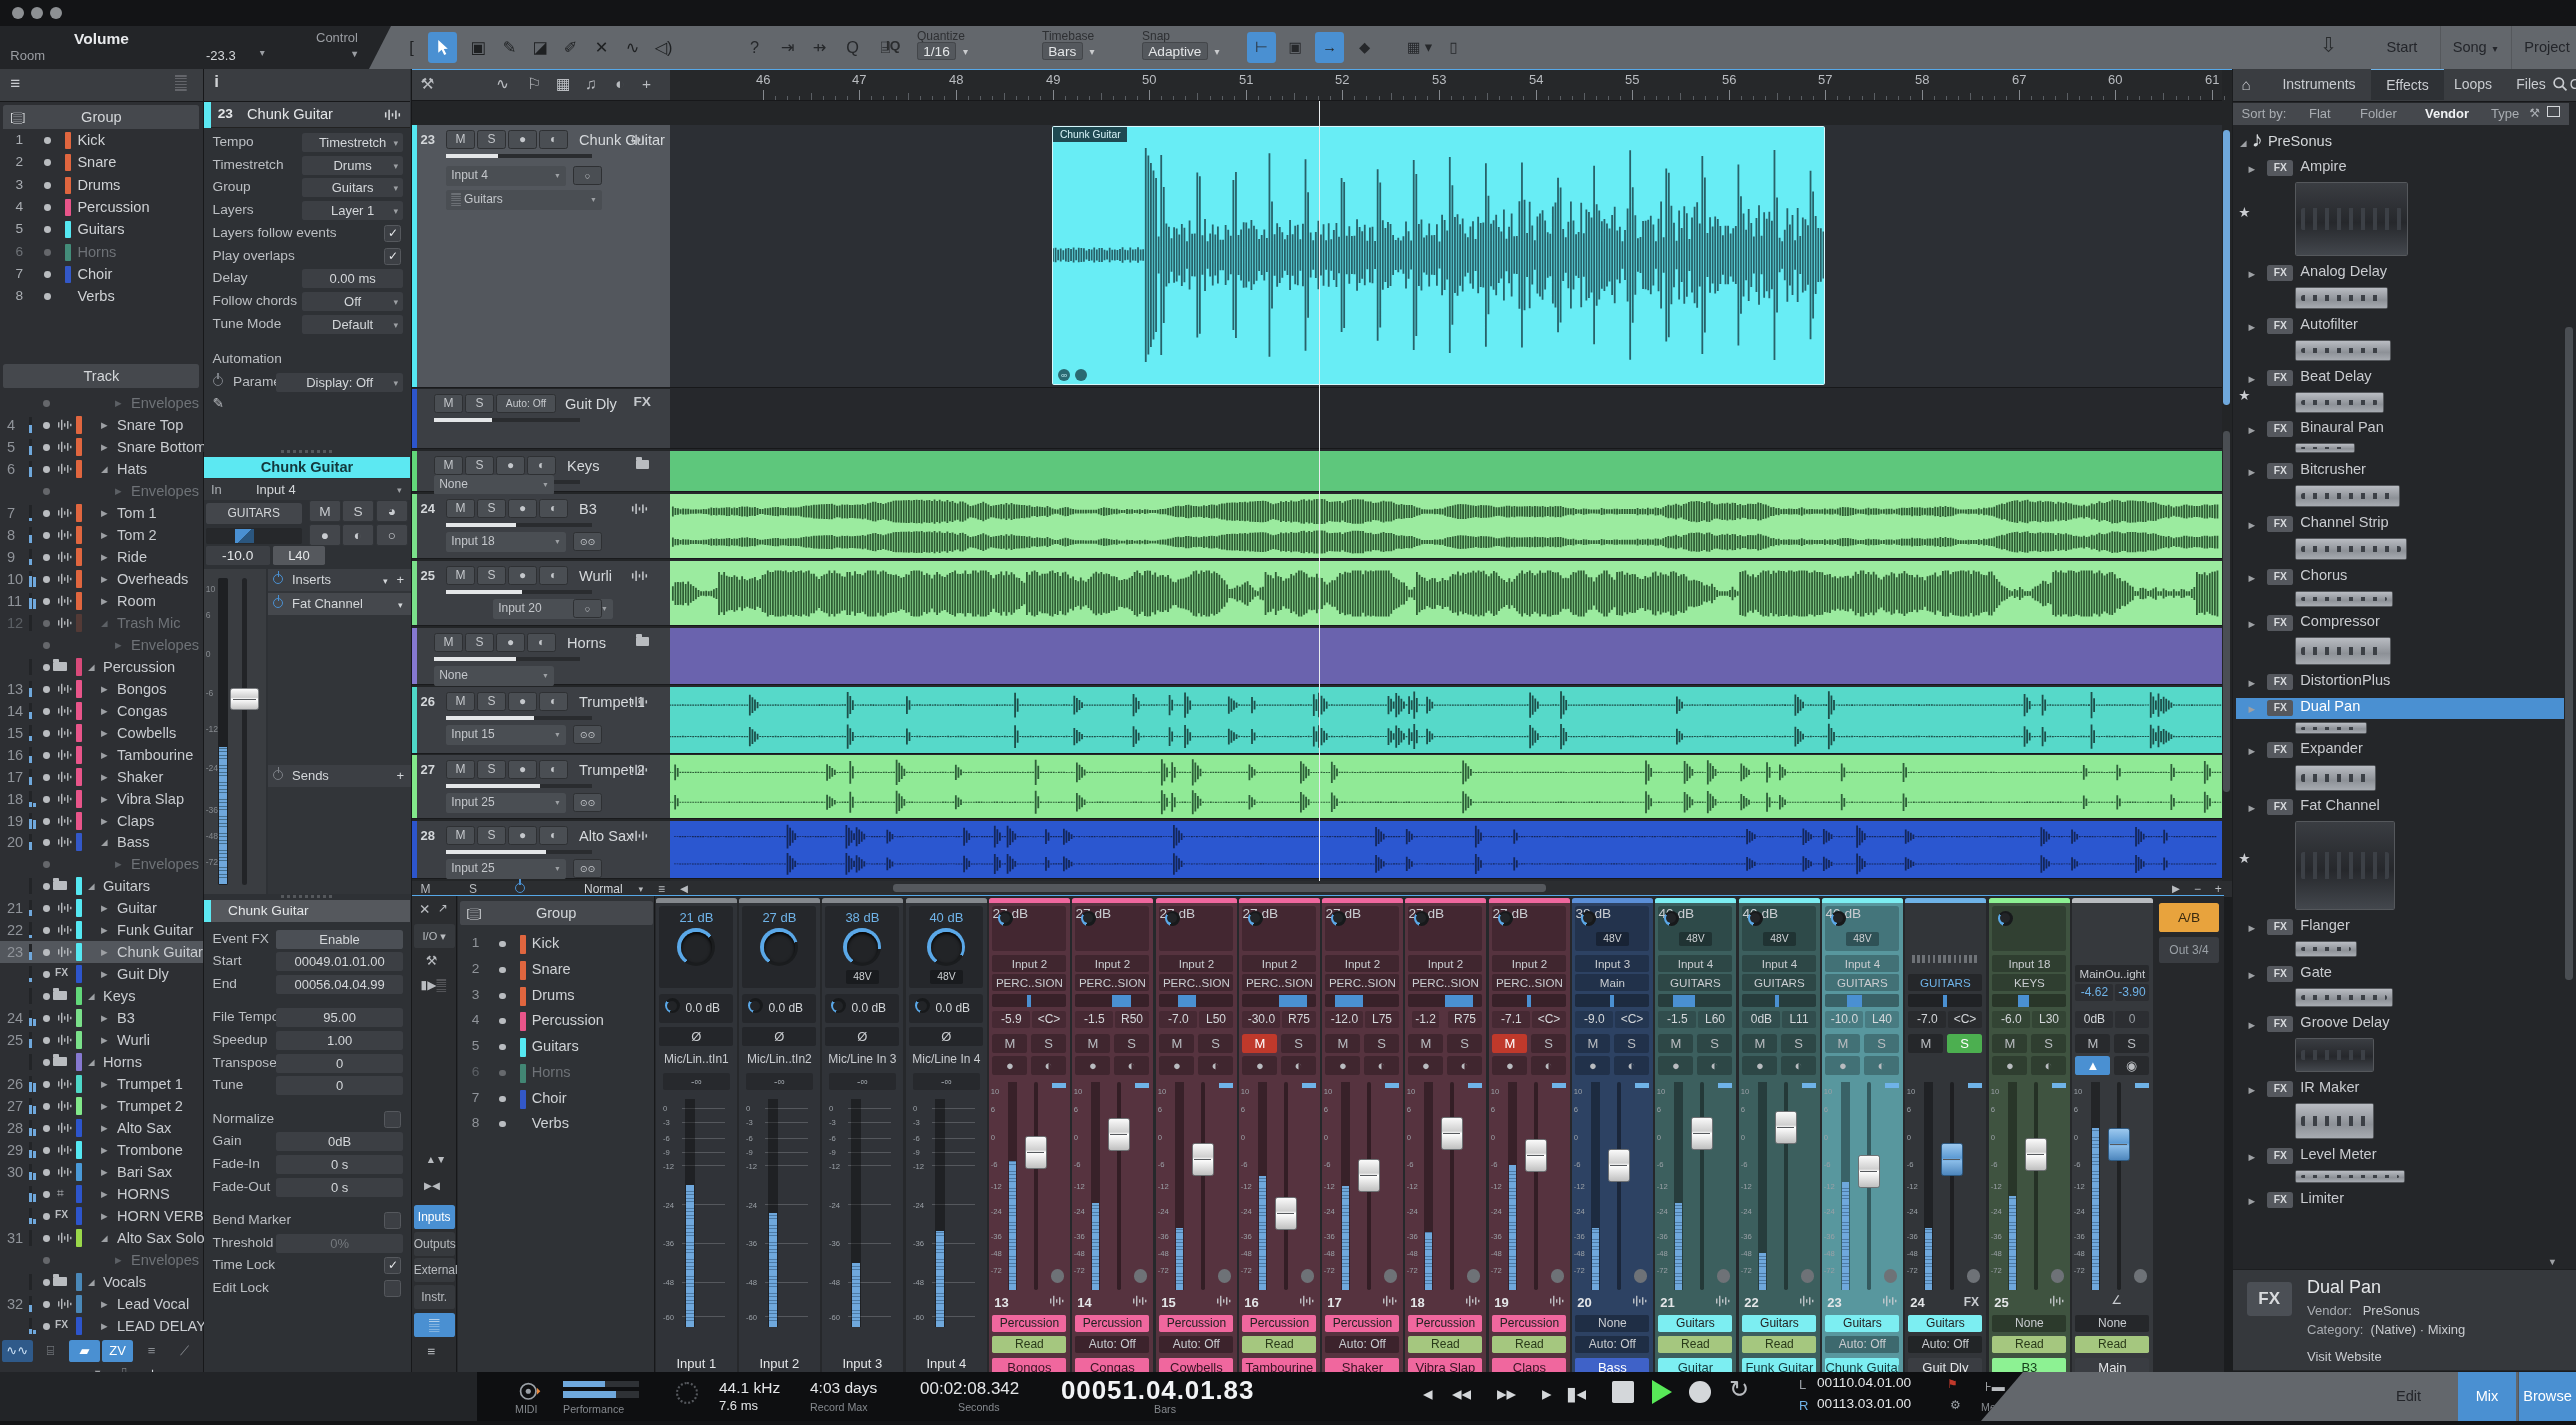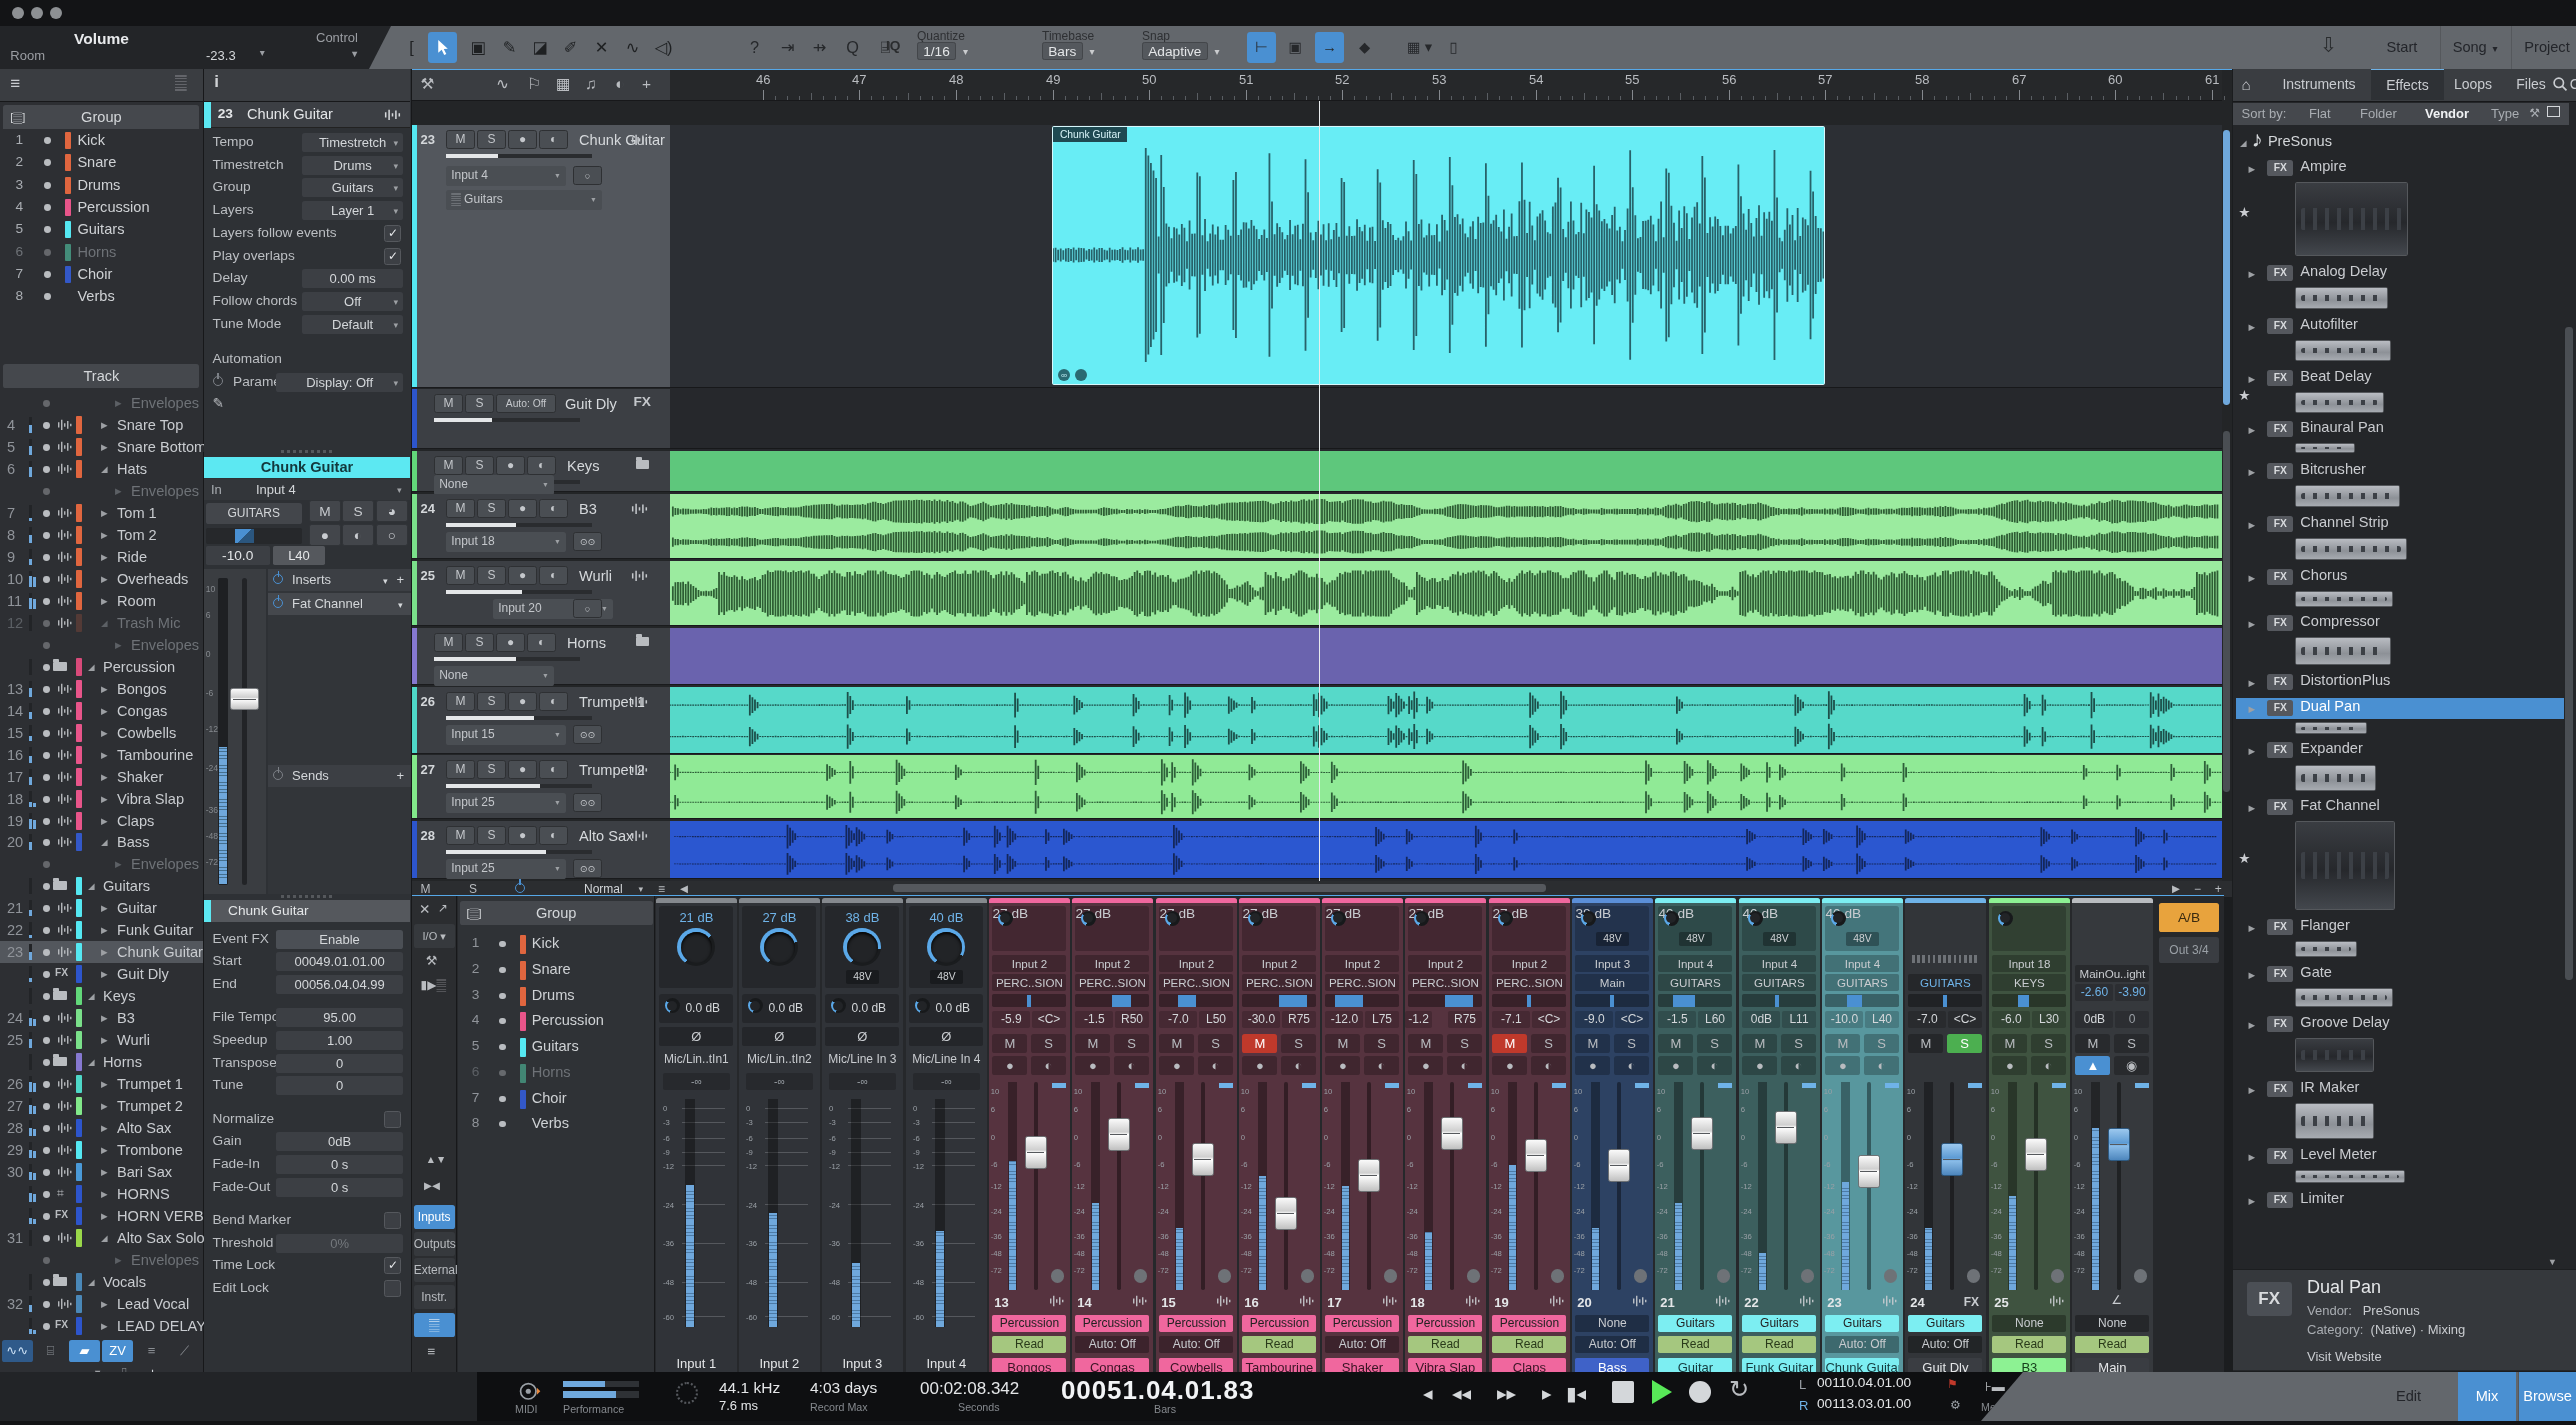--- a/index.html
+++ b/index.html
@@ -1748,21 +1748,21 @@
         <div class="tab" style="background: rgb(240, 103, 158);"></div>
         <div style="position: absolute; left: 3.4px; top: 8.6px; width: 74px; height: 45px; background: rgba(0, 0, 0, 0.22); border-radius: 2.6px;">
           <div class="miniknob"></div>
           <div class="gv">27 dB</div>
         </div>
         <div class="iorow" style="top: 57px;">Input 2</div>
         <div class="iorow" style="top: 76px;">PERC..SION</div>
         <div class="panbar" style="top: 96px;">
           <div class="panfill" style="left: 37px; width: 28px;"></div>
         </div>
-        <div class="vv" style="left: 0; top: 113px; width: 27px;">-1.2</div>
+        <div class="vv" style="left: 7px; top: 113px; width: 27px;">-1.2</div>
         <div class="vv" style="left: 43px; top: 113px; width: 34px;">R75</div>
         <div class="msq" style="left: 3.4px; top: 136px;">M</div>
         <div class="msq" style="left: 42px; top: 136px;">S</div>
         <div class="msq" style="left: 3.4px; top: 158px;">●</div>
         <div class="msq" style="left: 42px; top: 158px;">◐</div>
         <div style="position: absolute; left: 1.7px; top: 184px; width: 77px; height: 208px;">
           <div class="mxscale" style="left: 0px; top: 4.9px;">10</div>
           <div class="mxscale" style="left: 0px; top: 23.6px;">6</div>
           <div class="mxscale" style="left: 0px; top: 51px;">0</div>
           <div class="mxscale" style="left: 0px; top: 78px;">-6</div>
@@ -2072,21 +2072,21 @@
         <div style="position: absolute; right: 5.2px; top: 397px;"><svg width="15.5" height="12" viewBox="0 0 18 14">
             <path d="M2 4 V10 M5.5 1 V13 M9 5 V9 M12.5 2.5 V11.5 M16 5.5 V8.5" stroke="#c9ccd0" stroke-width="1.5"></path>
           </svg></div>
         <div class="badge" style="top: 417px;">None</div>
         <div class="badge" style="top: 438px; background: rgb(165, 199, 127); color: rgb(42, 58, 26);">Read</div>
         <div class="badge" style="top: 460px; height: 19px; line-height: 19px; font-size: 13px; background: rgb(141, 242, 147); color: rgb(23, 64, 28);">B3</div>
       </div>
       <div class="chan" style="left: 1660px; background: rgb(54, 57, 61);">
         <div class="tab" style="background: rgb(185, 188, 192);"></div>
         <div class="iorow" style="top: 67px;">MainOu..ight</div>
-        <div class="vv" style="left: 3.4px; top: 86px; width: 38px; color: rgb(111, 179, 232);">-2.60</div>
+        <div class="vv" style="left: 3.4px; top: 86px; width: 38px; color: rgb(111, 179, 232);">-4.62</div>
         <div class="vv" style="left: 43px; top: 86px; width: 34px; color: rgb(111, 179, 232);">-3.90</div>
         <div class="vv" style="left: 3.4px; top: 113px; width: 38px;">0dB</div>
         <div class="vv" style="left: 43px; top: 113px; width: 34px; color: rgb(154, 160, 166);">0</div>
         <div class="msq" style="left: 3.4px; top: 136px;">M</div>
         <div class="msq" style="left: 42px; top: 136px;">S</div>
         <div class="msq" style="left: 3.4px; top: 158px; background: rgb(74, 144, 210); color: rgb(255, 255, 255);">▲</div>
         <div class="msq" style="left: 42px; top: 158px;">◉</div>
         <div style="position: absolute; left: 1.7px; top: 184px; width: 77px; height: 208px;">
           <div class="mxscale" style="left: 0px; top: 4.9px;">10</div>
           <div class="mxscale" style="left: 0px; top: 23.6px;">6</div>

